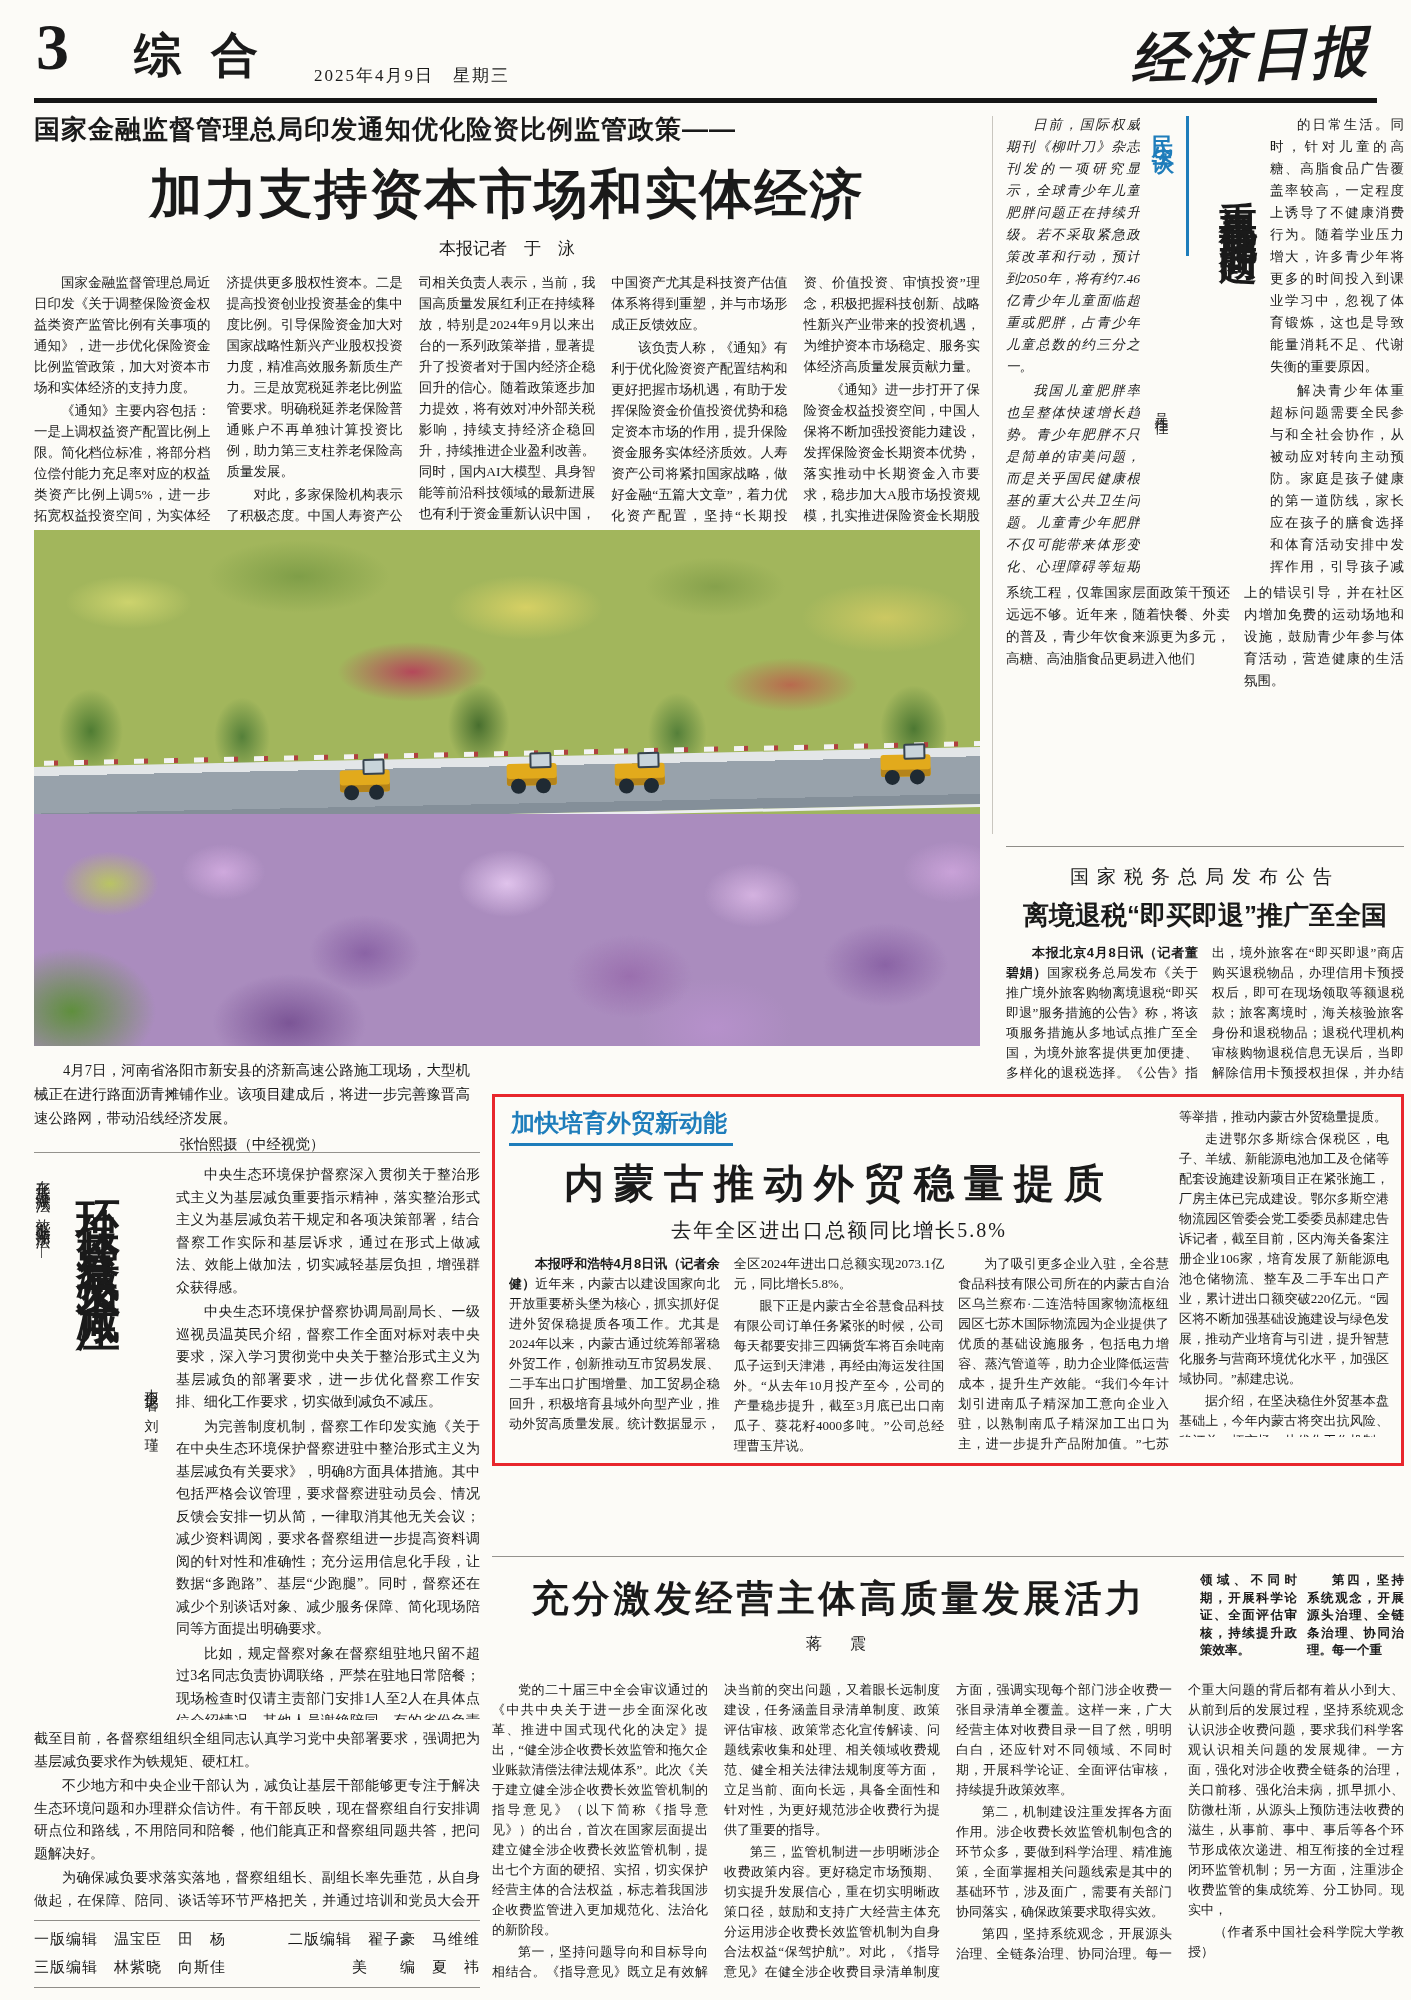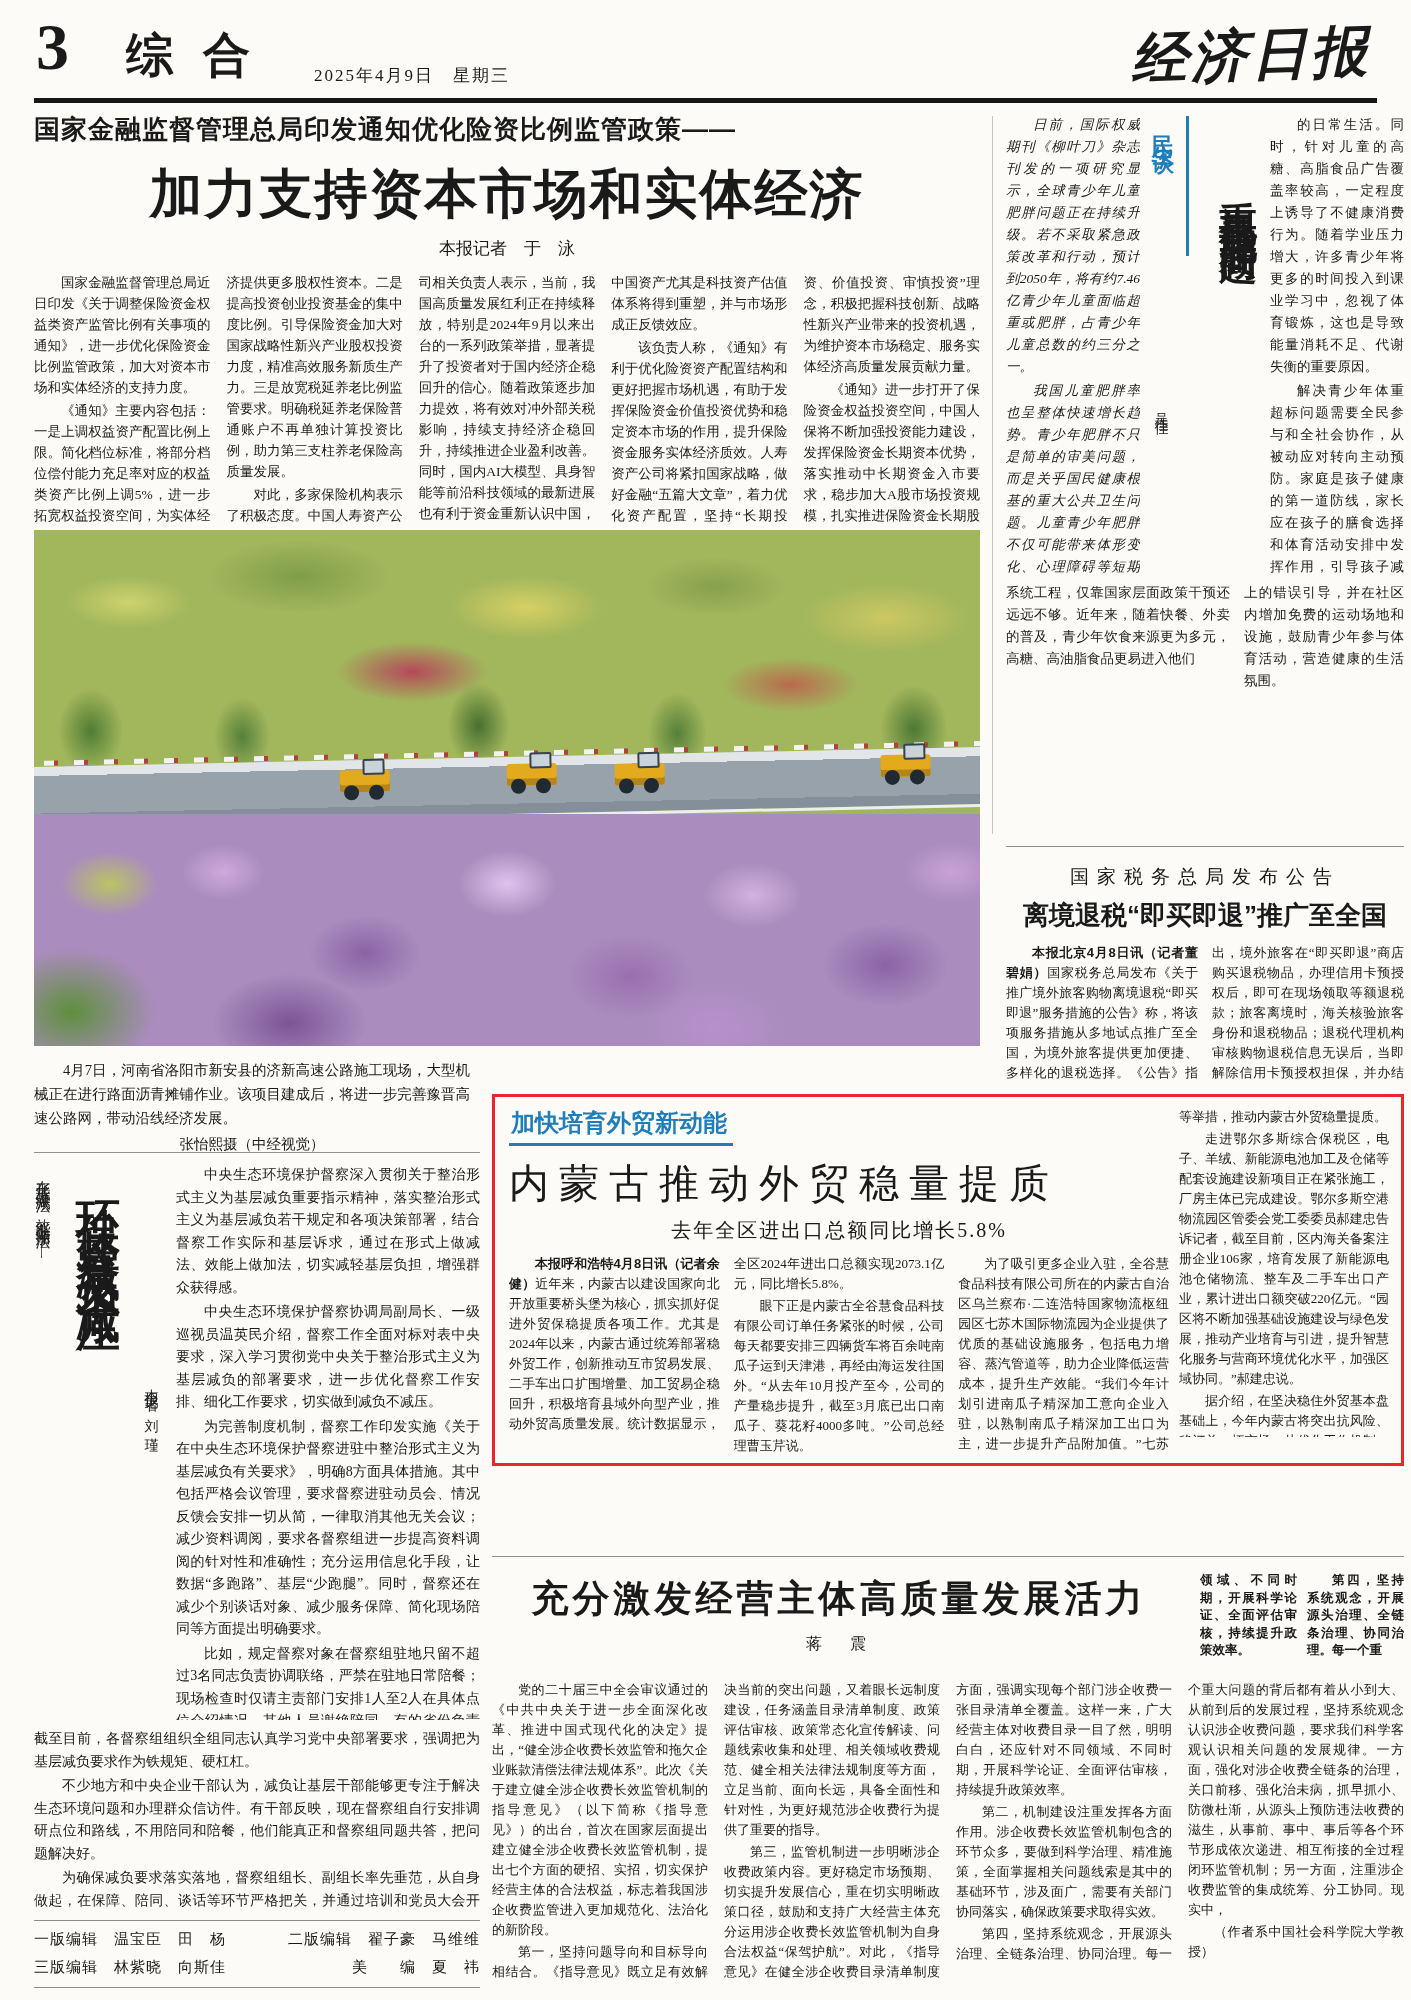--- a/index.html
+++ b/index.html
@@ -6,21 +6,21 @@
   #page{position:relative;width:1411px;height:2000px;background:#fcfbf7;color:#1a1a1a;
         font-family:"Liberation Serif","DejaVu Serif",serif;overflow:hidden;}
   .sans{font-family:"Liberation Sans","DejaVu Sans",sans-serif;}
   p{margin:0 0 2px 0;text-indent:2em;}
   p.noindent{text-indent:0;}
   .just{text-align:justify;text-justify:inter-character;}
 
   
   #masthead{position:absolute;left:34px;top:12px;width:1343px;height:82px;}
   #pageno{position:absolute;left:2px;top:2px;font-size:66px;font-weight:900;line-height:1;}
-  #section{position:absolute;left:92px;top:12px;font-size:47px;font-weight:900;letter-spacing:30px;}
+  #section{position:absolute;left:100px;top:12px;font-size:47px;font-weight:900;letter-spacing:30px;}
   #dateline{position:absolute;left:280px;top:52px;font-size:17px;letter-spacing:2px;}
   #paperlogo{position:absolute;right:6px;top:6px;font-size:56px;font-weight:900;font-style:italic;
              transform:rotate(-2deg);letter-spacing:4px;}
   #mastrule{position:absolute;left:34px;top:98px;width:1343px;height:5px;background:#161616;}
 
   
   #lead{position:absolute;left:34px;top:112px;width:946px;}
   #lead-kicker{font-size:26px;font-weight:900;letter-spacing:1px;}
   #lead-headline{font-size:53px;font-weight:900;text-align:center;margin:12px 0 6px;letter-spacing:2px;}
   #lead-byline{font-size:17px;text-align:center;margin-bottom:12px;}
@@ -109,21 +109,21 @@
   #hb-byline{position:absolute;left:108px;top:214px;writing-mode:vertical-rl;font-size:14px;letter-spacing:3px;}
   #hb-col{position:absolute;right:0;top:0;width:304px;height:556px;overflow:hidden;font-size:14px;line-height:22.5px;}
   #hb-bottom{position:absolute;left:0;top:564px;width:446px;height:184px;overflow:hidden;font-size:14px;line-height:22.5px;}
 
   
   #redbox{position:absolute;left:492px;top:1094px;width:912px;height:372px;border:3px solid #e8262c;
           box-sizing:border-box;padding:10px 12px;background:#fcfbf7;}
   #rb-left{position:absolute;left:14px;top:10px;width:660px;}
   #rb-label{display:inline-block;color:#1e7dbb;font-size:24px;font-weight:900;
             border-bottom:3px solid #1e7dbb;padding:0 6px 4px 2px;}
-  #rb-headline{font-size:40px;font-weight:400;text-align:left;letter-spacing:10px;margin:10px 0 6px;}
+  #rb-headline{font-size:40px;font-weight:700;text-align:center;letter-spacing:10px;margin:10px 0 6px;}
   #rb-sub{font-size:20px;text-align:center;letter-spacing:2px;margin-bottom:10px;}
   #rb-body{height:208px;overflow:hidden;column-count:3;column-gap:14px;font-size:13px;line-height:20px;}
   #rb-right{position:absolute;right:12px;top:10px;width:210px;height:330px;overflow:hidden;
             font-size:13px;line-height:20px;}
 
   #rule-bottom{position:absolute;left:492px;top:1556px;width:912px;border-top:1px solid #94928d;}
 
   
   #review{position:absolute;left:492px;top:1568px;width:912px;height:426px;}
   #ba-headline{position:absolute;left:0;top:6px;width:694px;font-size:37px;font-weight:900;

